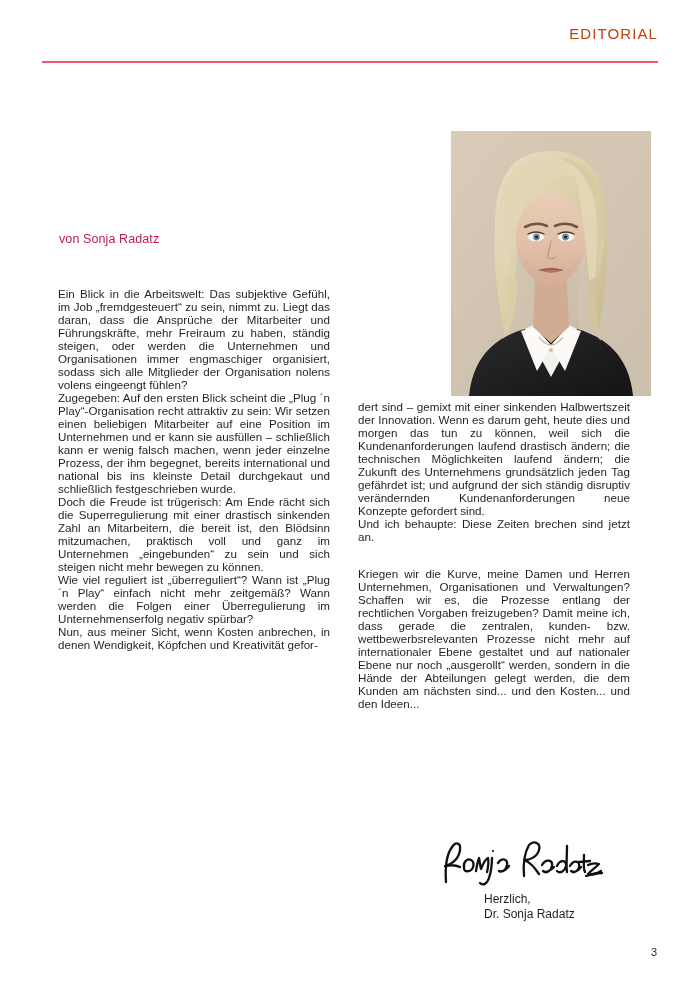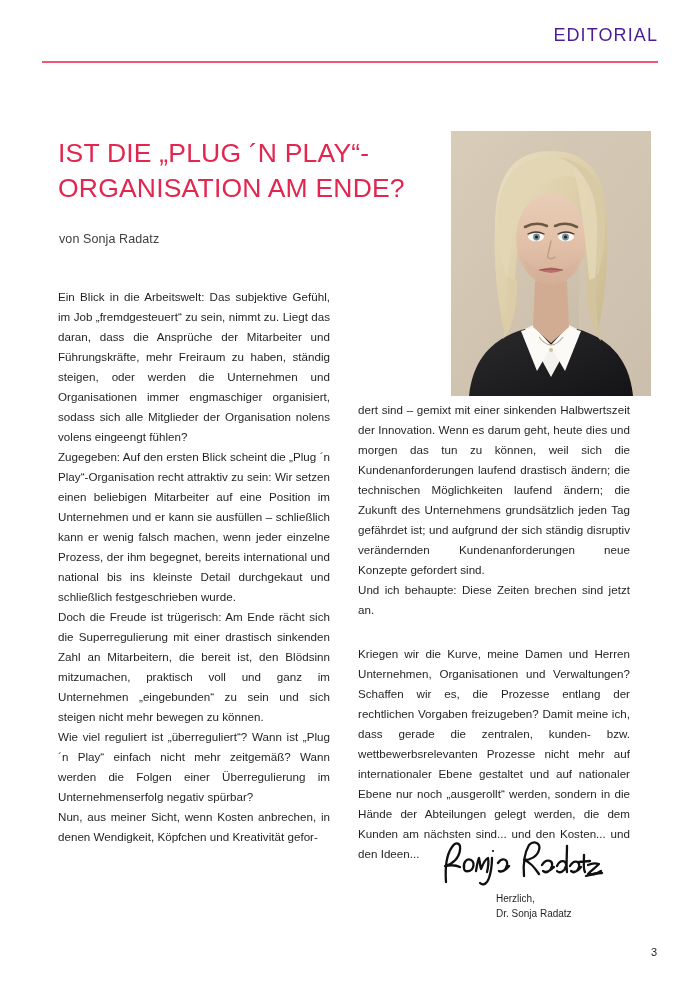--- a/index.html
+++ b/index.html
@@ -20,23 +20,23 @@
     position: absolute;
     inset: 0;
     background: #ffffff;
   }
 
   
   .kicker {
     position: absolute;
     top: 26px;
     right: 42px;
-    font-size: 18px;
+    font-size: 15px;
     letter-spacing: 1.1px;
-    color: #4c1d95;
+    color: #c2410c;
     font-weight: 400;
     line-height: 1;
     white-space: nowrap;
   }
   .header-rule {
     position: absolute;
     left: 42px;
     right: 42px;
     top: 61px;
     height: 2px;
@@ -53,41 +53,41 @@
     line-height: 35px;
     color: #e3264f;
     font-weight: 400;
     letter-spacing: 0.2px;
   }
   .byline {
     position: absolute;
     left: 59px;
     top: 232px;
     font-size: 12.5px;
-    color: #404040;
+    color: #be185d;
     letter-spacing: 0.1px;
   }
 
   
   .portrait {
     position: absolute;
     left: 451px;
     top: 131px;
     width: 200px;
     height: 265px;
     overflow: hidden;
     background: #cfc4b4;
   }
   .portrait svg { display: block; width: 100%; height: 100%; }
 
   
   .col {
     position: absolute;
     font-size: 11.6px;
-    line-height: 20px;
+    line-height: 13px;
     text-align: justify;
     color: #231f20;
     letter-spacing: 0.02px;
   }
   .col p { margin: 0; }
   .col p.gap { margin-top: 24px; }
 
   .col-left {
     left: 58px;
     top: 287px;
@@ -106,43 +106,41 @@
     top: 838px;
     width: 170px;
     height: 52px;
   }
   .signature svg { display: block; width: 100%; height: 100%; }
 
   .signoff {
     position: absolute;
     left: 484px;
     top: 892px;
-    font-size: 10px;
+    font-size: 12px;
     line-height: 14.5px;
     color: #231f20;
-    margin-left: 12px;
   }
 
   .page-number {
     position: absolute;
     right: 43px;
     bottom: 42px;
     font-size: 11px;
     color: #231f20;
   }
 </style>
 </head>
 <body>
 
 <div class="page">
 
   <div class="kicker">EDITORIAL</div>
   <div class="header-rule"></div>
 
-  <h1 class="headline">IST DIE „PLUG ´N PLAY“-ORGANISATION AM ENDE?</h1>
   <div class="byline">von Sonja Radatz</div>
 
   <div class="portrait">
     <svg viewBox="0 0 200 265" preserveAspectRatio="xMidYMid slice">
       <defs>
         <linearGradient id="bgGrad" x1="0" y1="0" x2="1" y2="1">
           <stop offset="0%" stop-color="#d9cdba"></stop>
           <stop offset="55%" stop-color="#cfc2ae"></stop>
           <stop offset="100%" stop-color="#bfb3a1"></stop>
         </linearGradient>

